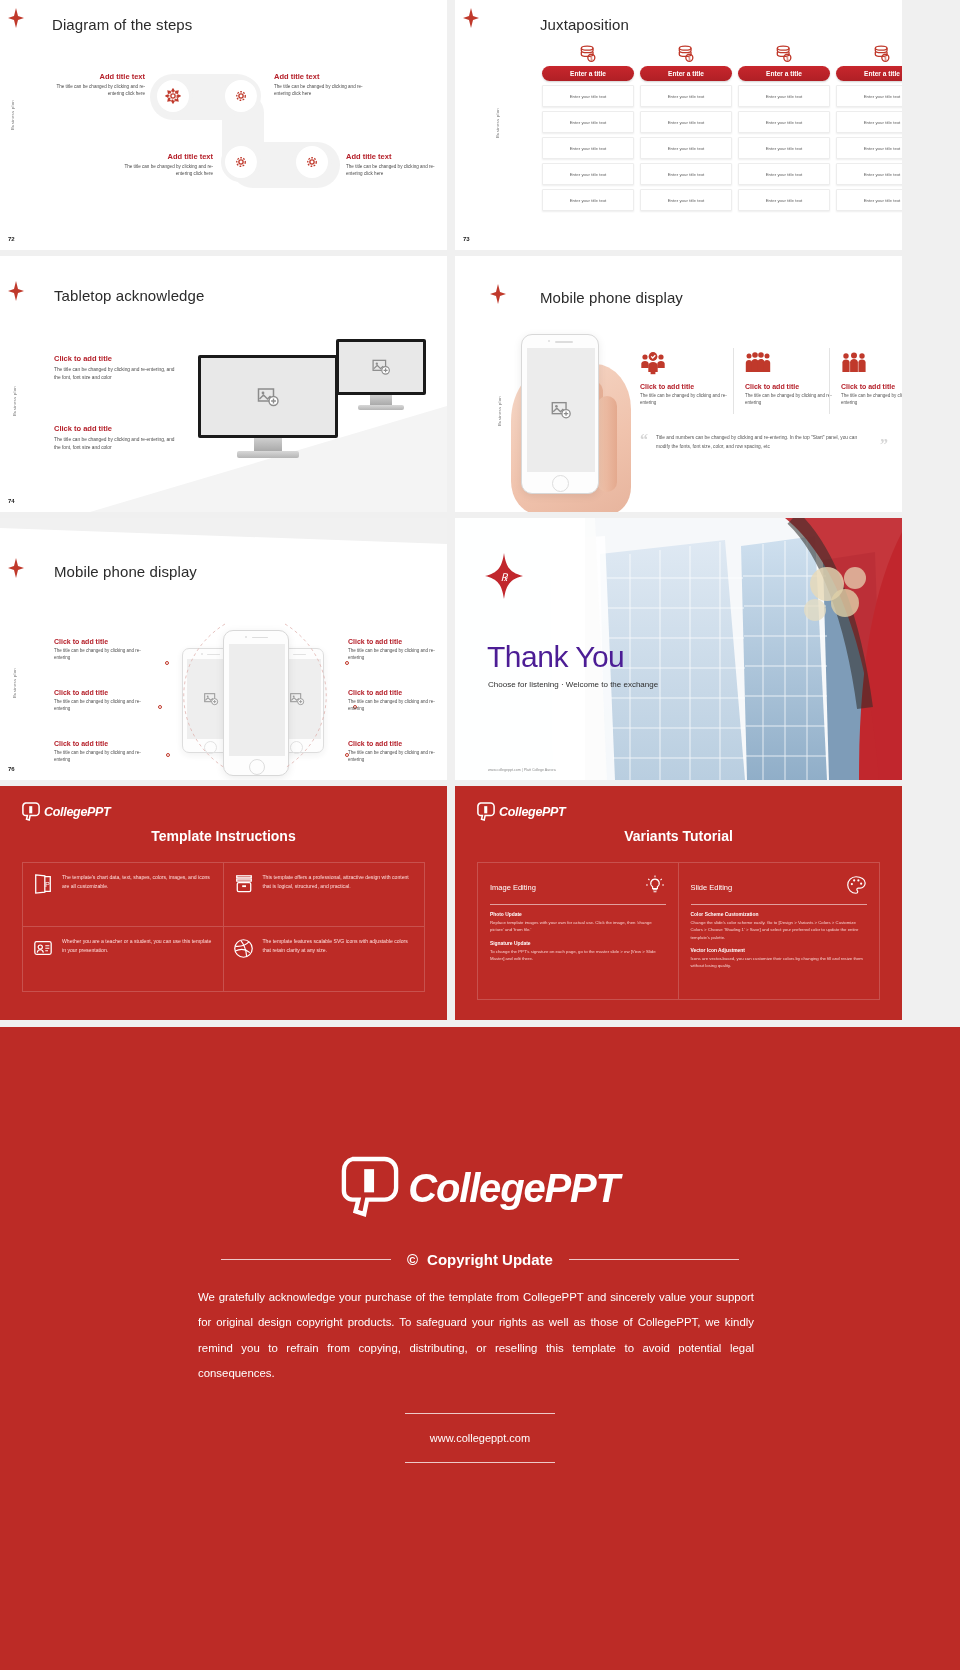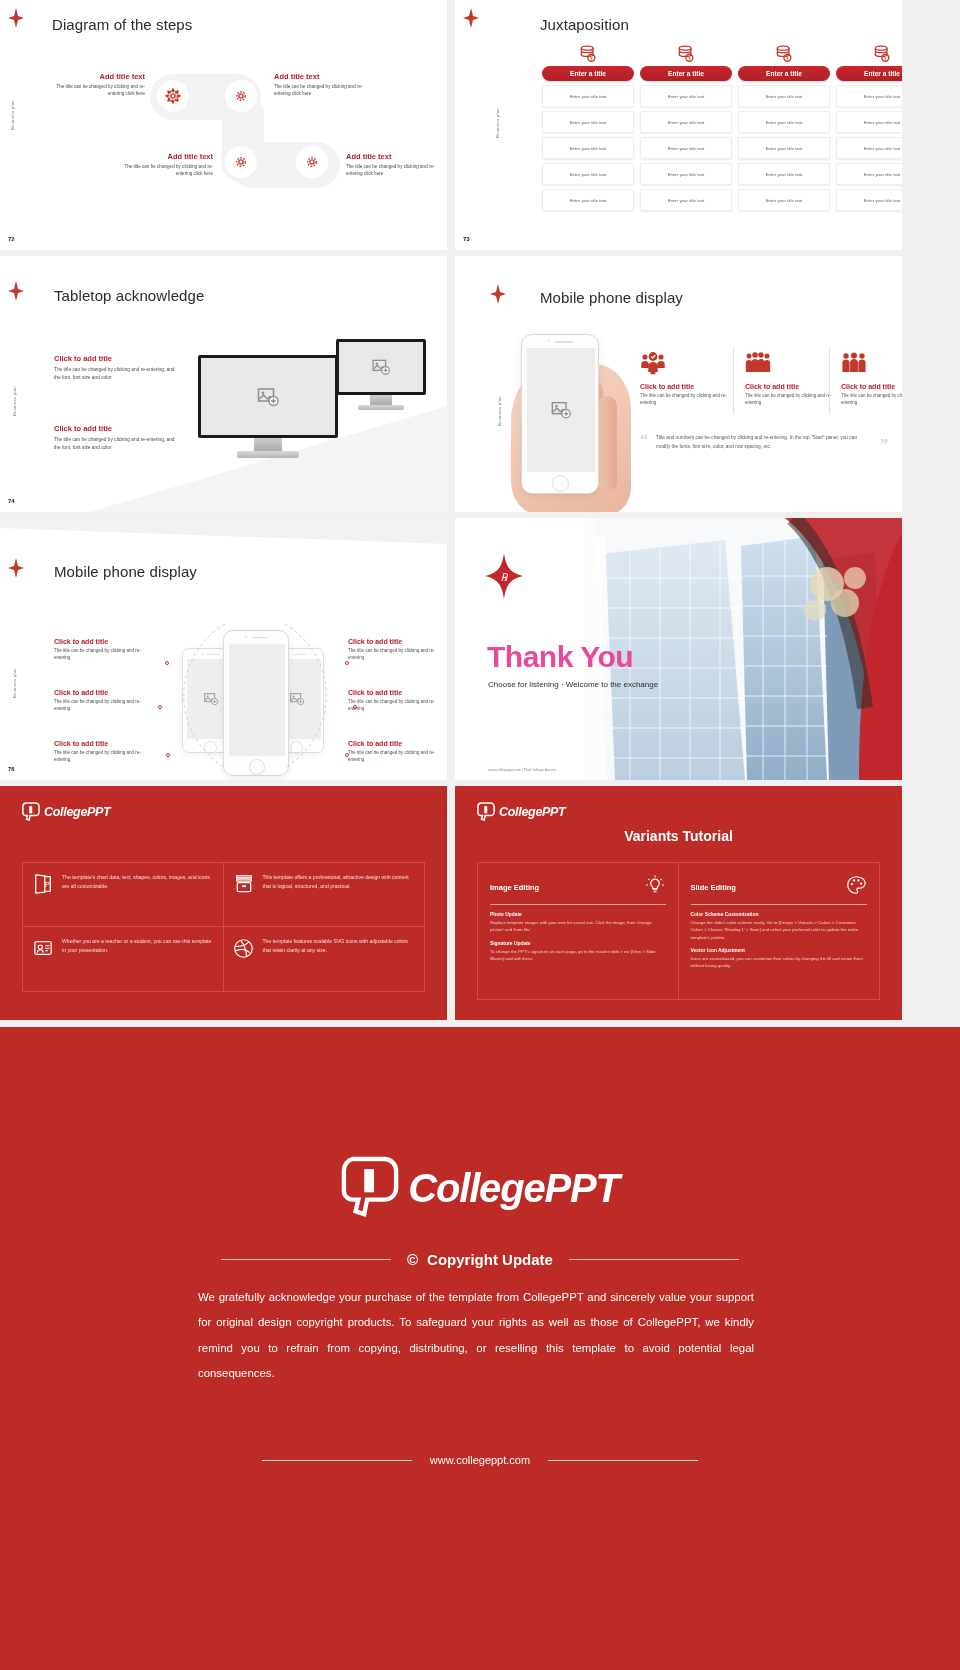--- a/index.html
+++ b/index.html
@@ -121,39 +121,39 @@
   .quote .t { color:#555; font-size:4.8px; line-height:1.85; }
 
   .m5-txt { position:absolute; width:92px; }
   .m5-txt .h { color:#b5202a; font-weight:bold; font-size:7px; margin-bottom:2px; }
   .m5-txt .p { color:#4f4f4f; font-size:4.5px; line-height:1.6; }
   .dotnode { position:absolute; width:4px;height:4px;border-radius:50%;border:0.8px solid #c0392b; background:#fff;}
 
   
   .ty-sky { position:absolute; inset:0;
     background: linear-gradient(160deg,#fbfbfb 0%, #f4f6f8 35%, #dfe7ef 60%, #cfd9e4 100%); }
-  .ty-title { position:absolute; font-size:30px; font-weight:bold; color:#ec4899; letter-spacing:-0.5px;}
+  .ty-title { position:absolute; font-size:30px; font-weight:normal; color:#4c1d95; letter-spacing:-0.5px;}
   .ty-sub { position:absolute; font-size:8px; color:#2e2e2e; }
   .ty-foot { position:absolute; font-size:3.6px; color:#8d8d8d; }
 
   
   .redpanel { position:absolute; background:#bc2b26; overflow:hidden; }
   .rp-logo { position:absolute; display:flex; align-items:center; gap:4px; }
   .rp-logo .word { color:#fff; font-size:12.5px; font-weight:bold; font-style:italic; letter-spacing:-0.3px;}
   .rp-title { position:absolute; width:100%; text-align:center; color:#fff; font-size:14px; font-weight:bold; }
   .rp-grid { position:absolute; border:0.7px solid rgba(255,255,255,.18); display:grid; }
   .rp-cell { padding:10px 9px; display:flex; gap:8px; align-items:flex-start; }
   .rp-cell .ic { flex:0 0 auto; width:22px; height:22px; display:flex;align-items:center;justify-content:center;}
   .rp-cell .tx { color:#ffdedc; font-size:5.1px; line-height:1.85; }
   .b-r { border-right:0.7px solid rgba(255,255,255,.18); }
   .b-b { border-bottom:0.7px solid rgba(255,255,255,.18); }
 
   .tut-cell { padding:11px 12px; }
   .tut-head { display:flex; align-items:center; justify-content:space-between; }
-  .tut-head .t { color:#fff; font-size:7.5px; font-weight:bold; }
+  .tut-head .t { color:#fff; font-size:7.5px; font-weight:normal; }
   .tut-rule { height:0.8px; background:rgba(255,255,255,.55); margin:4px 0 7px; }
   .tut-sub { color:#fff; font-size:4.9px; font-weight:bold; margin-bottom:2px;}
   .tut-p { color:#f7cfcc; font-size:4.3px; line-height:1.72; margin-bottom:7px;}
 
   
   .footer { position:absolute; left:0; background:#bc2b26; width:960px; }
   .f-logo { position:absolute; left:0; width:960px; display:flex; align-items:center; justify-content:center; gap:9px; }
   .f-logo .word { color:#fff; font-size:40px; font-weight:bold; font-style:italic; letter-spacing:-1.2px; }
   .f-copyrow { position:absolute; left:0; width:960px; display:flex; align-items:center; justify-content:center; gap:16px; }
   .f-line { height:1px; background:rgba(255,255,255,.75); width:170px; }
@@ -611,20 +611,21 @@
   </div>
 
   <div class="redpanel" style="left:0;top:786px;width:447px;height:234px;">
     <div class="rp-logo" style="left:22px;top:16px;">
       <svg width="18" height="20" viewBox="0 0 20 22">
           <path d="M4 1 h11 a4 4 0 0 1 4 4 v6 a4 4 0 0 1 -4 4 h-6 l-1 5 -3 -1 1 -4 h-2 a3 3 0 0 1 -3 -3 v-7 a4 4 0 0 1 3 -4z" fill="none" stroke="#fff" stroke-width="1.7"></path>
           <rect x="8" y="4.5" width="3.4" height="8" fill="#fff"></rect>
         </svg>
       <span class="word">CollegePPT</span>
     </div>
+    <div class="rp-title" style="left:0;top:42px;">Template Instructions</div>
 
     <div class="rp-grid" style="left:22px;top:76px;width:403px;height:130px;grid-template-columns:1fr 1fr;grid-template-rows:1fr 1fr;">
       <div class="rp-cell b-r b-b">
         <div class="ic">
           <svg width="20" height="22" viewBox="0 0 22 24">
               <path d="M3 2 l10 1 v18 l-10 1z" fill="none" stroke="#fff" stroke-width="1.4"></path>
               <path d="M13 4 h6 v16 h-6" fill="none" stroke="#fff" stroke-width="1.4"></path>
               <text x="16" y="15" font-size="8" fill="#fff" text-anchor="middle">P</text>
             </svg>
         </div>
@@ -727,20 +728,20 @@
       <div class="f-line"></div>
       <div class="f-cw">
         <span>©</span>
         <span>Copyright Update</span>
       </div>
       <div class="f-line"></div>
     </div>
 
     <div class="f-body" style="left:198px;top:258px;width:556px;">We gratefully acknowledge your purchase of the template from CollegePPT and sincerely value your support for original design copyright products. To safeguard your rights as well as those of CollegePPT, we kindly remind you to refrain from copying, distributing, or reselling this template to avoid potential legal consequences.</div>
 
-    <div class="f-url" style="top:427px;">
+    <div class="f-url" style="top:386px;flex-direction:column;">
       <div class="f-line"></div>
       <div class="u">www.collegeppt.com</div>
       <div class="f-line"></div>
     </div>
   </div>
 
 </div>
 
 </body></html>

